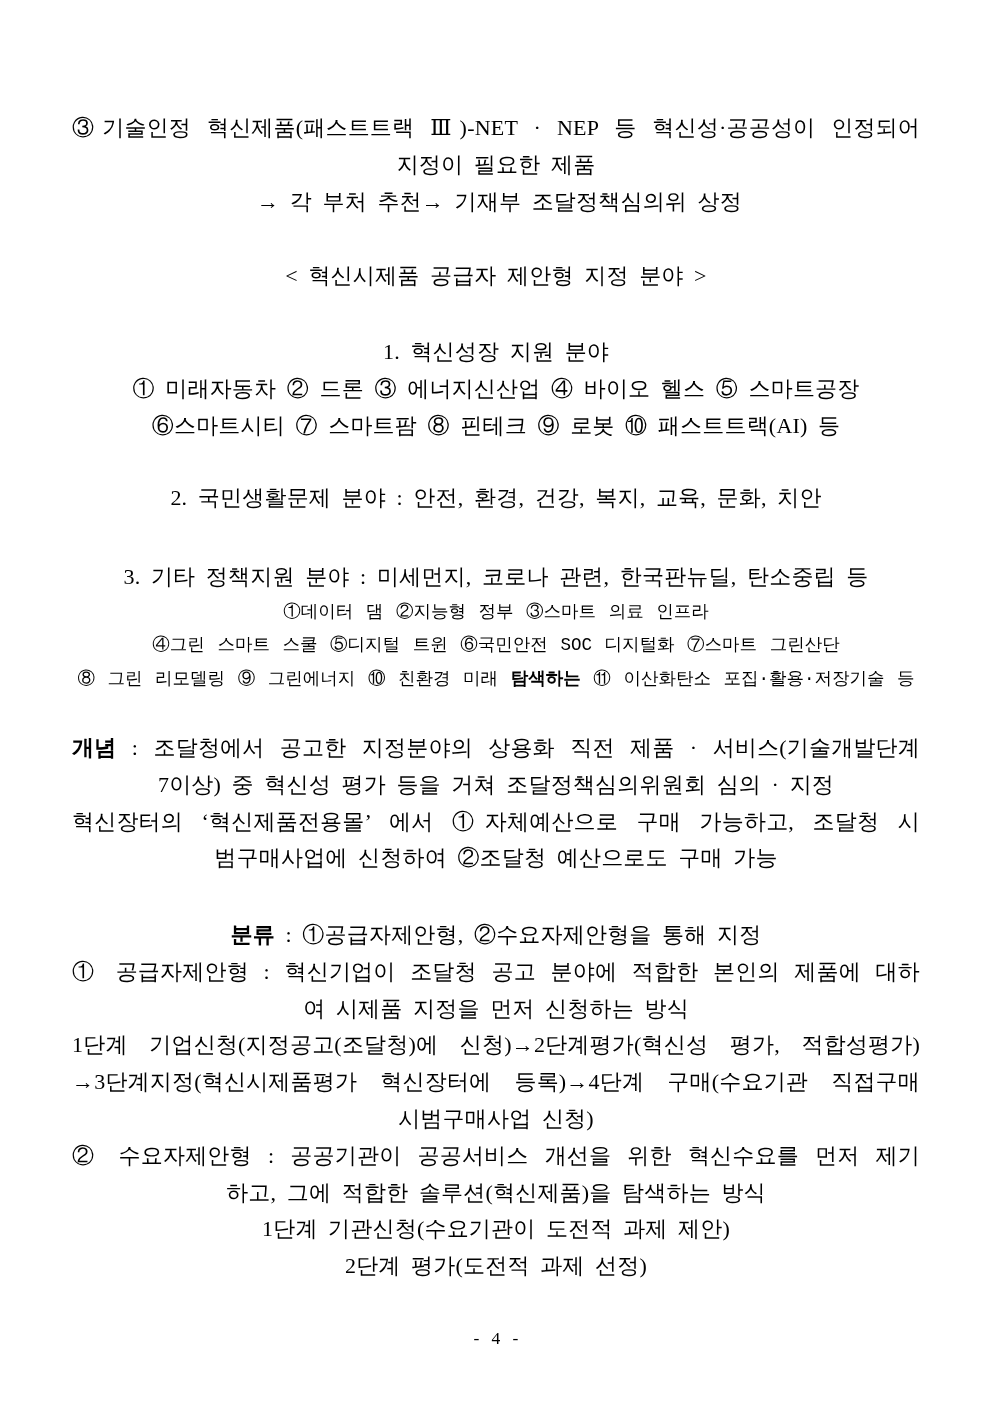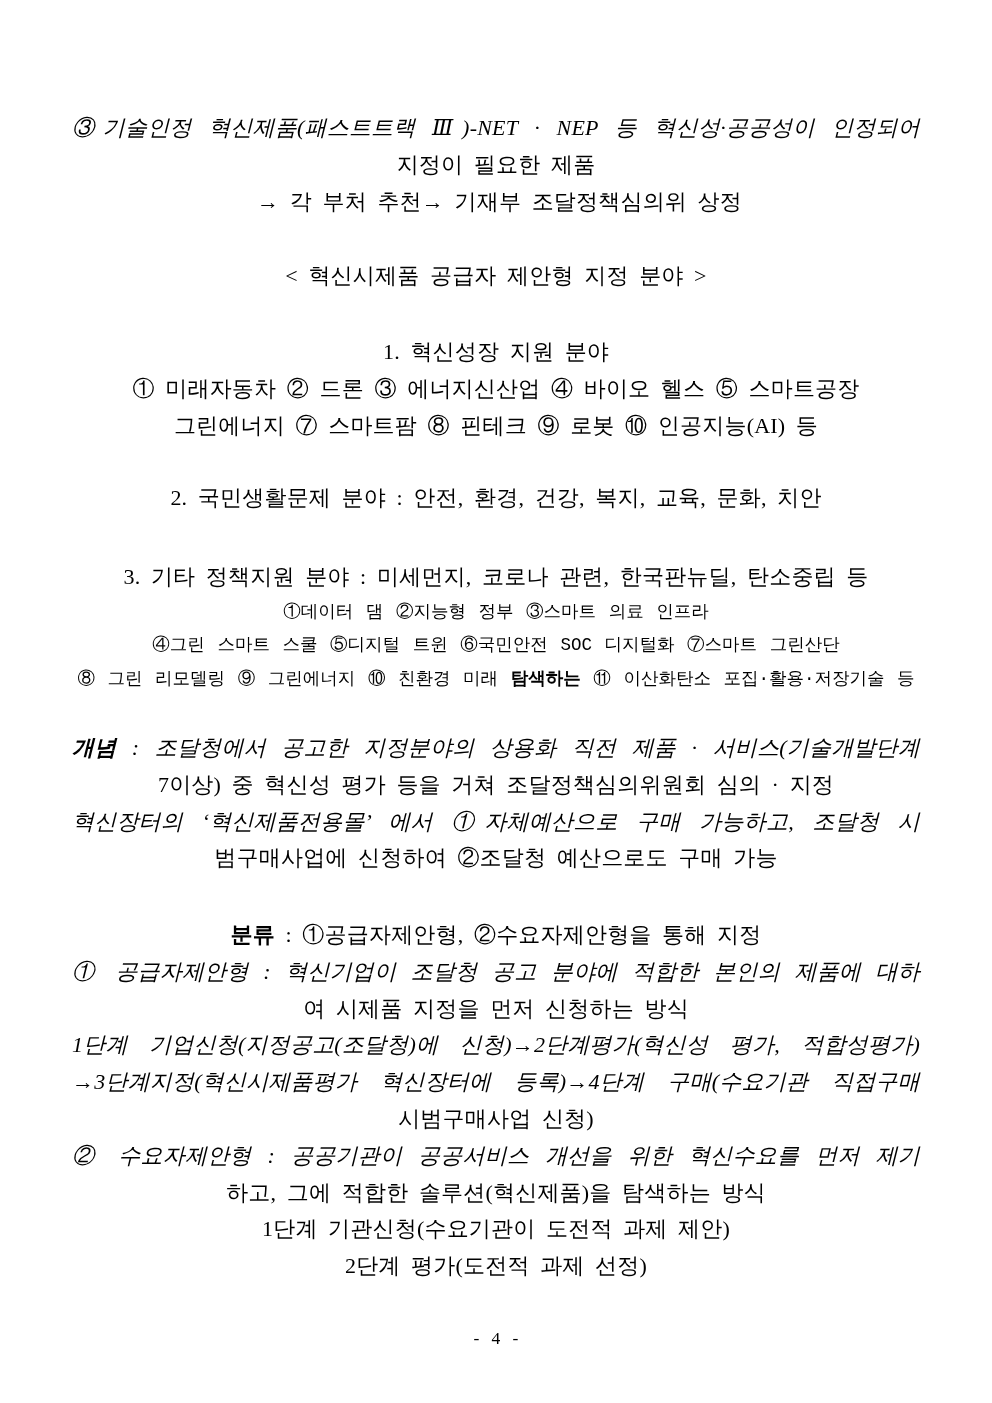--- a/index.html
+++ b/index.html
@@ -22,21 +22,20 @@
     letter-spacing: 0.2px;
     text-align: center;
   }
   
   .line.j {
     white-space: normal;
     text-align: justify;
     text-align-last: justify;
     -moz-text-align-last: justify;
     word-spacing: 0.1em;
-    font-style: italic;
   }
   .line.indent { padding-left: 7px; }
   .b { font-weight: bold; }
   .small {
     font-family: Liberation Mono, monospace;
     font-size: 17.5px;
     line-height: 33.5px;
     height: 33.5px;
     word-spacing: 0.12em;
     letter-spacing: 0px;
@@ -60,21 +59,21 @@
     <div class="line indent">→ 각 부처 추천→ 기재부 조달정책심의위 상정</div>
   </div>
 
   <div class="block" style="top:258px">
     <div class="line">&lt; 혁신시제품 공급자 제안형 지정 분야 &gt;</div>
   </div>
 
   <div class="block" style="top:334px">
     <div class="line">1. 혁신성장 지원 분야</div>
     <div class="line">① 미래자동차 ② 드론 ③ 에너지신산업 ④ 바이오 헬스 ⑤ 스마트공장</div>
-    <div class="line">그린에너지 ⑦ 스마트팜 ⑧ 핀테크 ⑨ 로봇 ⑩ 인공지능(AI) 등</div>
+    <div class="line">⑥스마트시티 ⑦ 스마트팜 ⑧ 핀테크 ⑨ 로봇 ⑩ 패스트트랙(AI) 등</div>
   </div>
 
   <div class="block" style="top:480px">
     <div class="line">2. 국민생활문제 분야 : 안전, 환경, 건강, 복지, 교육, 문화, 치안</div>
   </div>
 
   <div class="block" style="top:559px">
     <div class="line">3. 기타 정책지원 분야 : 미세먼지, 코로나 관련, 한국판뉴딜, 탄소중립 등</div>
     <div class="line small">①데이터 댐 ②지능형 정부 ③스마트 의료 인프라</div>
     <div class="line small">④그린 스마트 스쿨 ⑤디지털 트윈 ⑥국민안전 SOC 디지털화 ⑦스마트 그린산단</div>

